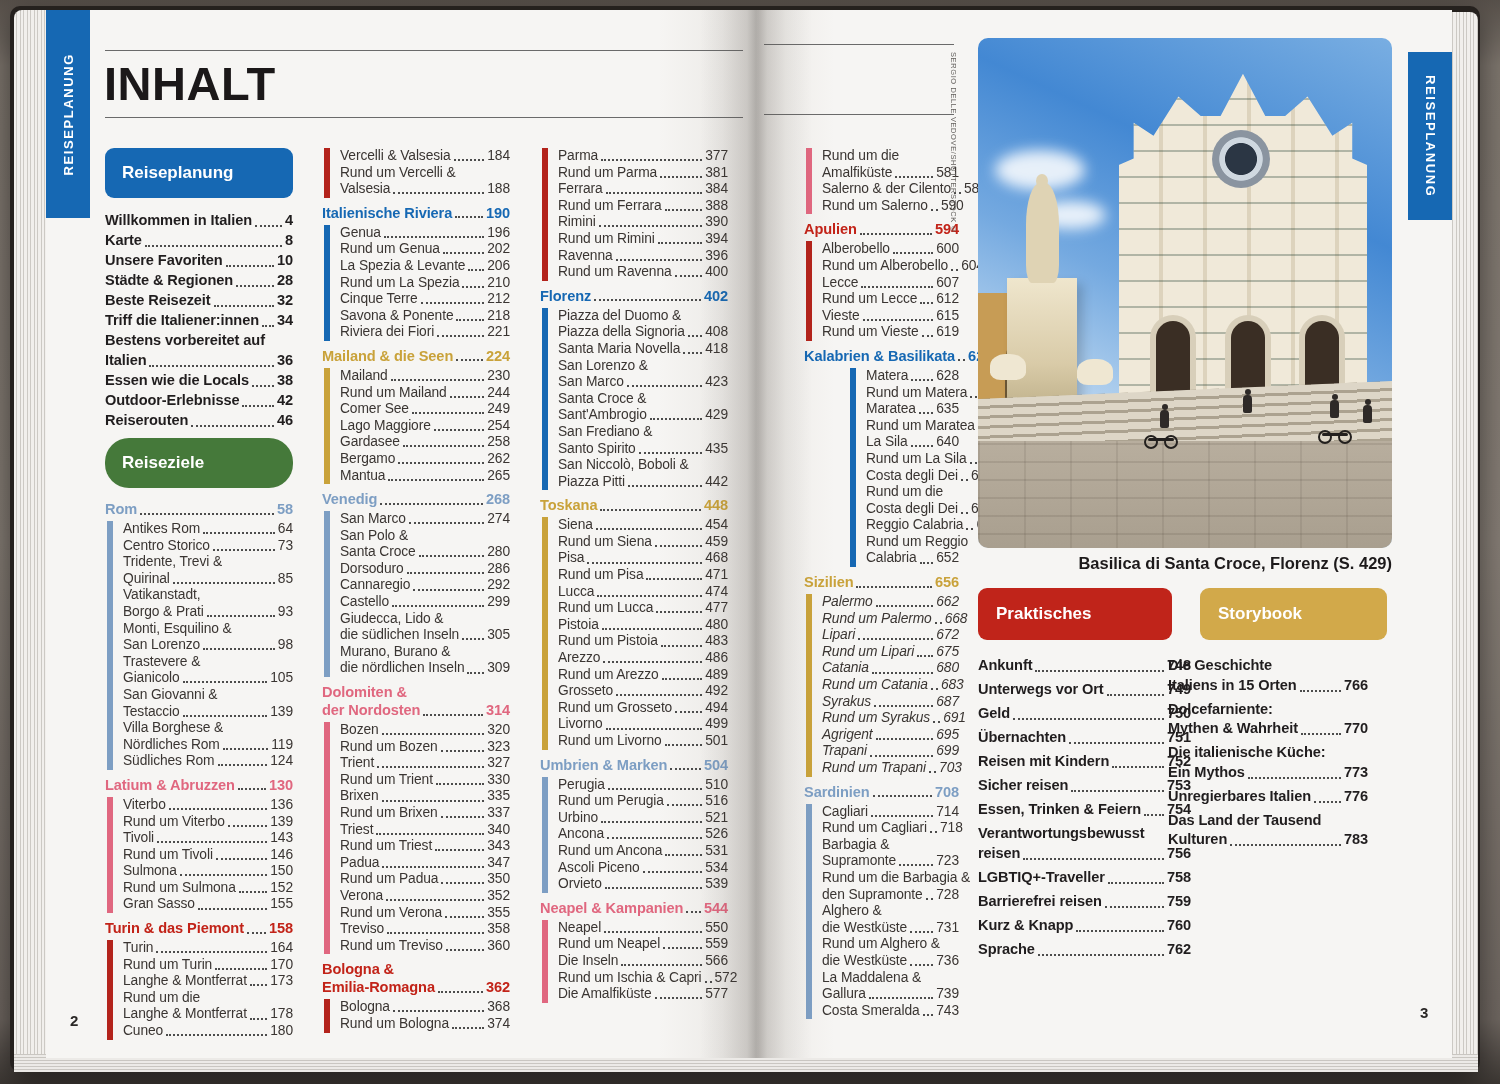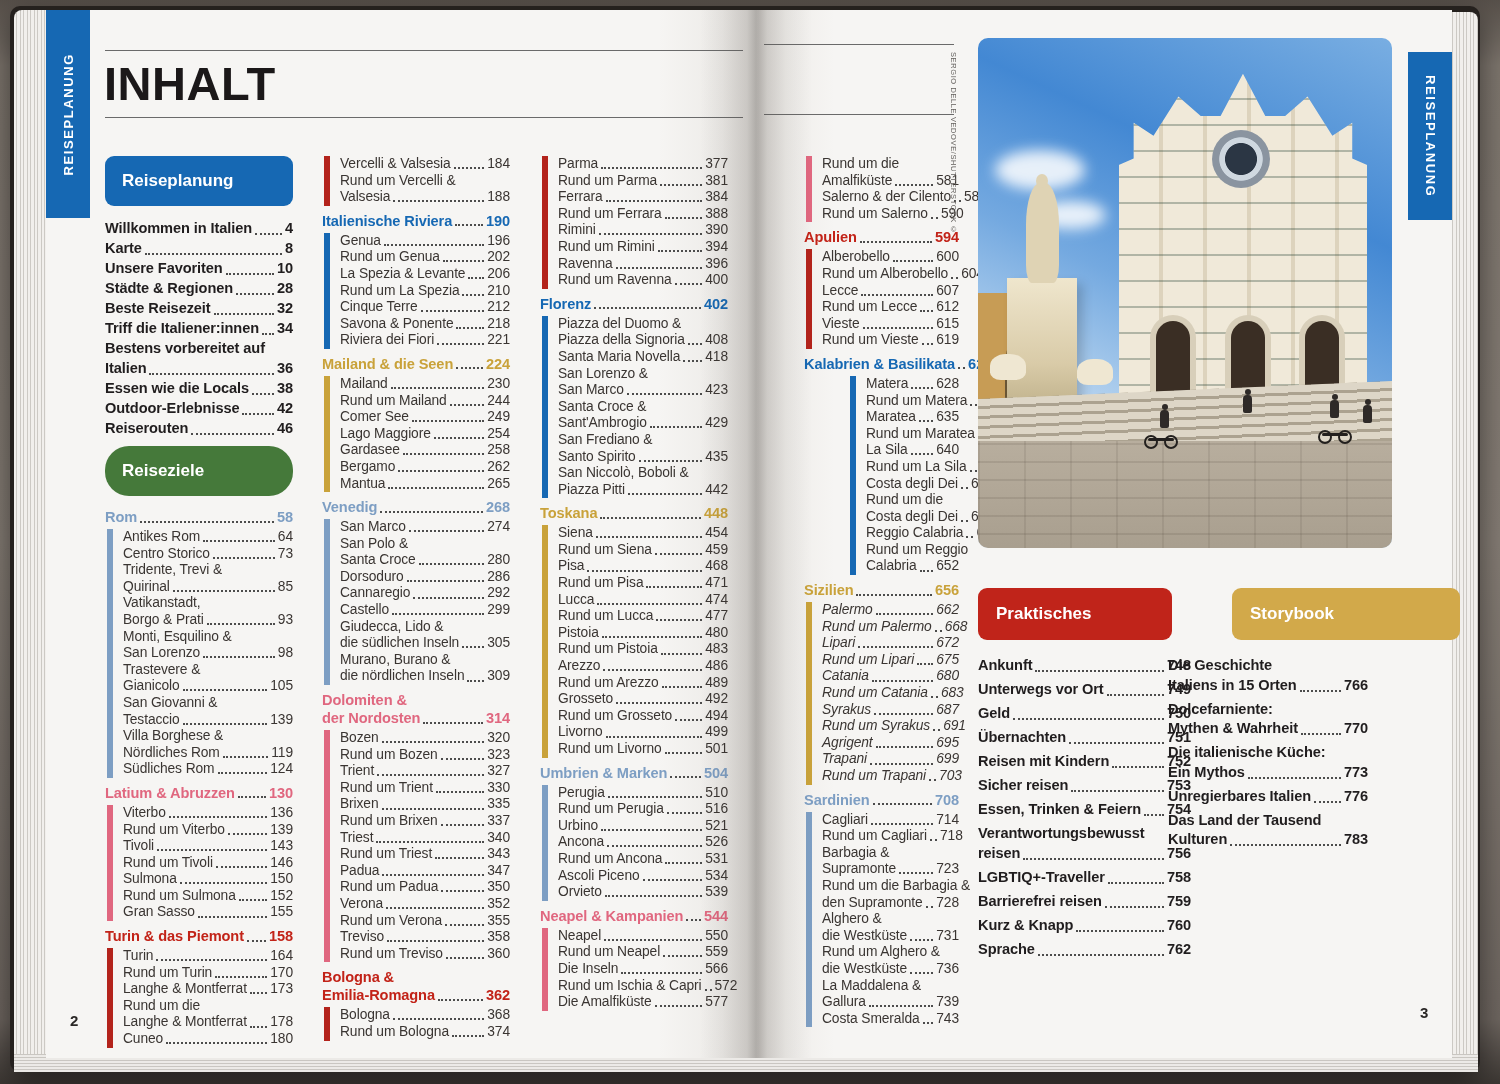--- a/index.html
+++ b/index.html
@@ -23,21 +23,21 @@
   
   .tab{position:absolute;display:flex;align-items:center;justify-content:center;color:#fff;font-weight:700;font-size:13px;letter-spacing:1.6px;}
   .tab-left{left:46px;top:10px;width:44px;height:208px;}
   .tab-left span{writing-mode:vertical-rl;transform:rotate(180deg);}
   .tab-right{left:1408px;top:52px;width:44px;height:168px;}
   .tab-right span{writing-mode:vertical-rl;}
   
   .rule{position:absolute;height:0;border-top:1.6px solid #6a6a6a;}
   .big-title{position:absolute;left:104px;top:56px;font-size:47px;font-weight:700;letter-spacing:.5px;color:#1b1819;}
   
-  .col{position:absolute;top:156px;color:#37322f;}
+  .col{position:absolute;top:148px;color:#37322f;}
   .col1{left:105px;width:188px;}
   .col2{left:322px;width:188px;}
   .col3{left:540px;width:188px;}
   .col4{left:804px;width:155px;}
   .chip{height:50px;border-radius:9px;display:flex;align-items:center;padding-left:17px;color:#fff;
     font-weight:700;font-size:17px;margin-bottom:12px;}
   .chip.second{margin-top:8px;border-radius:24px;}
   .entry{font-size:13.8px;line-height:16.6px;font-weight:400;letter-spacing:-.1px;color:#3a3532;}
   .entry .row{display:flex;align-items:flex-end;}
   .lab{white-space:nowrap;}
@@ -76,21 +76,21 @@
   .fig{position:absolute;width:9px;height:18px;background:#2e2a28;border-radius:4px 4px 2px 2px;}
   .fig::before{content:"";position:absolute;left:2px;top:-6px;width:6px;height:6px;border-radius:50%;background:#2e2a28;}
   .bike{position:absolute;width:26px;height:3px;background:#23201e;border-radius:2px;}
   .bike::before,.bike::after{content:"";position:absolute;top:-3px;width:10px;height:10px;border:2px solid #23201e;border-radius:50%;background:transparent;}
   .bike::before{left:-4px;} .bike::after{right:-4px;}
   .credit{position:absolute;left:949px;top:52px;writing-mode:vertical-rl;font-size:7.5px;letter-spacing:.6px;color:#63605d;}
   .caption{position:absolute;left:978px;top:554px;width:414px;text-align:right;font-weight:700;font-size:16.5px;color:#1d1a1b;}
   .chip2{position:absolute;top:588px;height:52px;border-radius:9px;display:flex;align-items:center;padding-left:18px;
     color:#fff;font-weight:700;font-size:17px;box-sizing:border-box;}
   .chip-practical{left:978px;width:194px;}
-  .chip-storybook{left:1232px;width:228px;}
+  .chip-storybook{left:1200px;width:187px;}
   .rlist{position:absolute;top:656px;}
   .rlist .entry{font-weight:700;font-size:14.6px;line-height:19.5px;color:#201d1e;margin-bottom:4.5px;}
   .plist{left:978px;width:213px;}
   .slist{left:1168px;width:200px;}
   .pageno{position:absolute;font-weight:700;font-size:15px;color:#2a2726;}
   .pn-left{left:70px;top:1012px;}
   .pn-right{left:1420px;top:1004px;}
 </style>
 </head>
 <body>
@@ -1458,20 +1458,21 @@
     <div class="steps"></div>
     <div class="pavement"></div>
     <div class="fig" style="left:44%;top:73%;"></div>
     <div class="fig" style="left:64%;top:70%;"></div>
     <div class="fig" style="left:85%;top:71%;"></div>
     <div class="fig" style="left:93%;top:72%;"></div>
     <div class="bike" style="left:41%;top:78.5%;"></div>
     <div class="bike" style="left:83%;top:77.5%;"></div>
   </div>
   <div class="credit">SERGIO DELLE VEDOVE/SHUTTERSTOCK ©</div>
+  <div class="caption">Basilica di Santa Croce, Florenz (S. 429)</div>
 
   <div class="chip2 chip-practical" style="background:#c0241a;">
     <span>Praktisches</span>
   </div>
   <div class="chip2 chip-storybook" style="background:#d2a94a;">
     <span>Storybook</span>
   </div>
   <div class="rlist plist" id="plist">
       <div class="entry">
         <div class="row">

